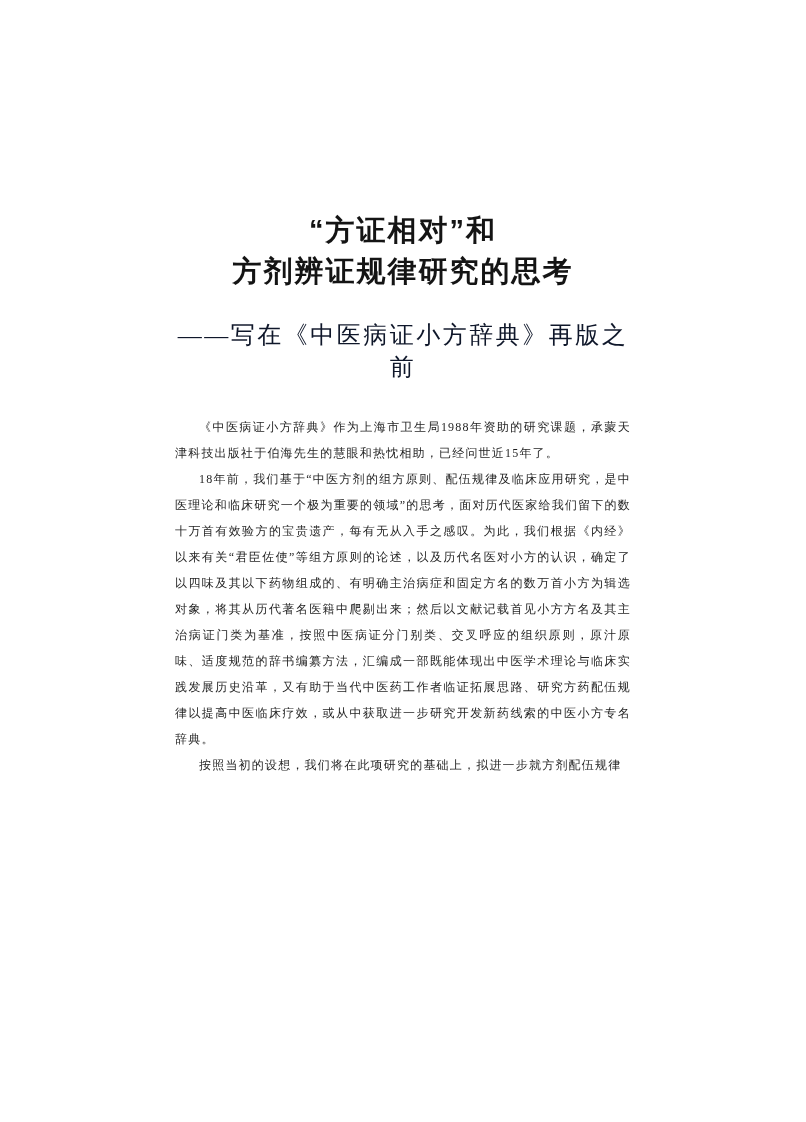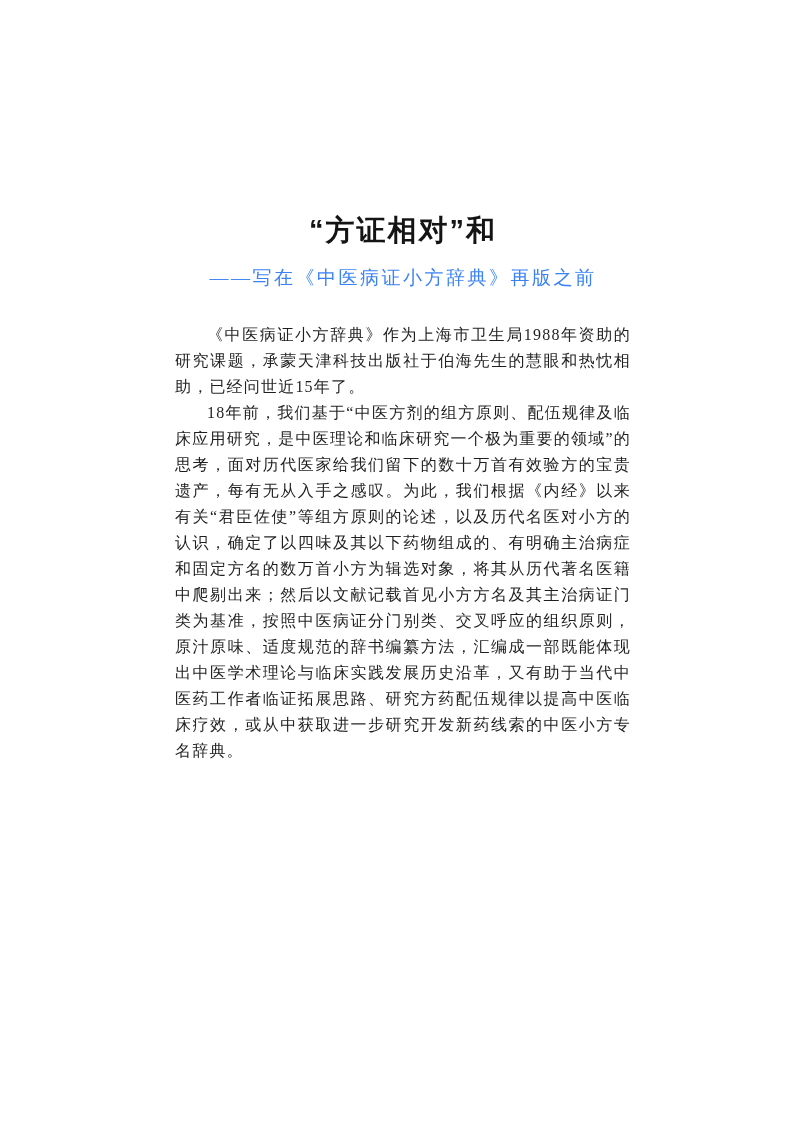--- a/index.html
+++ b/index.html
@@ -25,49 +25,51 @@
     font-size: 29px;
     line-height: 1.42;
     text-align: center;
     letter-spacing: 2px;
     color: #141414;
   }
   .title .title-line {
     display: block;
   }
   .subtitle {
-    margin-top: 15px;
+    margin-top: 28px;
     font-family: "Liberation Serif", "DejaVu Serif", serif;
-    font-size: 19px;
+    font-size: 24px;
     line-height: 1.3;
     text-align: center;
     letter-spacing: 2.5px;
-    color: #3b82f6;
+    color: #0f172a;
   }
   .body-text {
     margin-top: 31px;
     font-family: "Liberation Serif", "DejaVu Serif", serif;
-    font-size: 16px;
+    font-size: 12px;
     line-height: 26px;
     letter-spacing: 1.2px;
     text-align: justify;
     text-justify: inter-character;
     color: #1f1f1f;
   }
   .body-text p {
     margin: 0;
     padding: 0;
     text-indent: 2em;
   }
 </style>
 </head>
 <body>
 
 <div class="page">
   <h1 class="title">
     <span class="title-line">“方证相对”和</span>
+    <span class="title-line">方剂辨证规律研究的思考</span>
   </h1>
   <div class="subtitle">——写在《中医病证小方辞典》再版之前</div>
   <div class="body-text">
     <p>《中医病证小方辞典》作为上海市卫生局1988年资助的研究课题，承蒙天津科技出版社于伯海先生的慧眼和热忱相助，已经问世近15年了。</p>
     <p>18年前，我们基于“中医方剂的组方原则、配伍规律及临床应用研究，是中医理论和临床研究一个极为重要的领域”的思考，面对历代医家给我们留下的数十万首有效验方的宝贵遗产，每有无从入手之感叹。为此，我们根据《内经》以来有关“君臣佐使”等组方原则的论述，以及历代名医对小方的认识，确定了以四味及其以下药物组成的、有明确主治病症和固定方名的数万首小方为辑选对象，将其从历代著名医籍中爬剔出来；然后以文献记载首见小方方名及其主治病证门类为基准，按照中医病证分门别类、交叉呼应的组织原则，原汁原味、适度规范的辞书编纂方法，汇编成一部既能体现出中医学术理论与临床实践发展历史沿革，又有助于当代中医药工作者临证拓展思路、研究方药配伍规律以提高中医临床疗效，或从中获取进一步研究开发新药线索的中医小方专名辞典。</p>
+    <p>按照当初的设想，我们将在此项研究的基础上，拟进一步就方剂配伍规律</p>
   </div>
 </div>
 
 </body></html>

